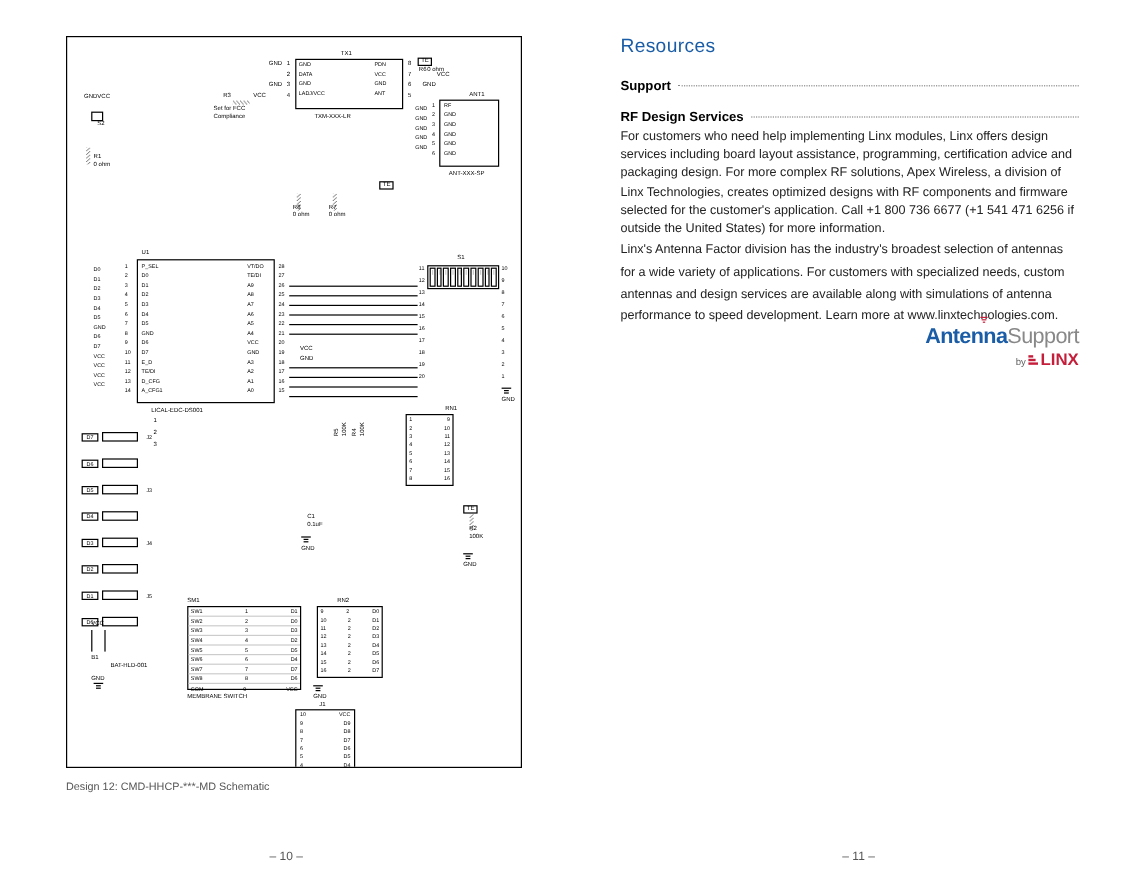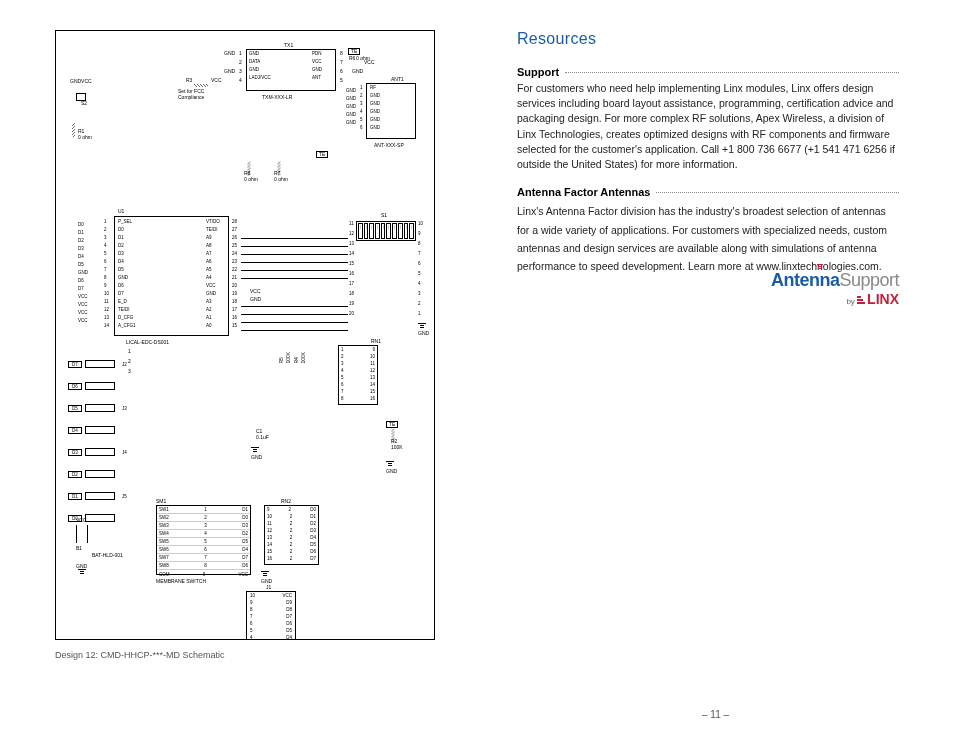--- a/index.html
+++ b/index.html
@@ -817,36 +817,37 @@
         </div>
       <div class="jr">
           <span>4</span>
           <span>D4</span>
         </div>
 
     </div>
 
   </div>
   <div class="figure-caption">Design 12: CMD-HHCP-***-MD Schematic</div>
+  <div class="footer">– 10 –</div>
 </div>
 
 <div class="page page-right">
   <h1 class="h1">Resources</h1>
 
   <div class="h2-row">
     <span class="h2">Support</span>
     <span class="dots"></span>
   </div>
 
-  <p class="body">For customers who need help implementing Linx modules, Linx offers design services including board layout assistance, programming, certification advice and packaging design. For more complex RF solutions, Apex Wireless, a division of Linx Technologies, creates optimized designs with RF components and firmware selected for the customer's application. Call +1 800 736 6677 (+1 541 471 6256 if outside the United States) for more information.</p>
-
   <div class="h2-row">
-    <span class="h2">Antenna Factor Antennas</span>
+    <span class="h2">RF Design Services</span>
     <span class="dots"></span>
   </div>
+  <p class="body">For customers who need help implementing Linx modules, Linx offers design services including board layout assistance, programming, certification advice and packaging design. For more complex RF solutions, Apex Wireless, a division of Linx Technologies, creates optimized designs with RF components and firmware selected for the customer's application. Call +1 800 736 6677 (+1 541 471 6256 if outside the United States) for more information.</p>
+
   <p class="body" style="max-width: 240px; display:inline;">Linx's Antenna Factor division has the industry's broadest selection of antennas for a wide variety of applications. For customers with specialized needs, custom antennas and design services are available along with simulations of antenna performance to speed development. Learn more at www.linxtechnologies.com.</p>
 
   <div class="af-logo">
     <span class="antenna-mark">
       <span class="antenna">Antenna</span><span class="factor">Support</span>
     </span>
     <span class="by">
       <span>by</span>
       <span class="linx-bars"><span></span><span></span><span></span></span><span class="linx">LINX</span>
     </span>

